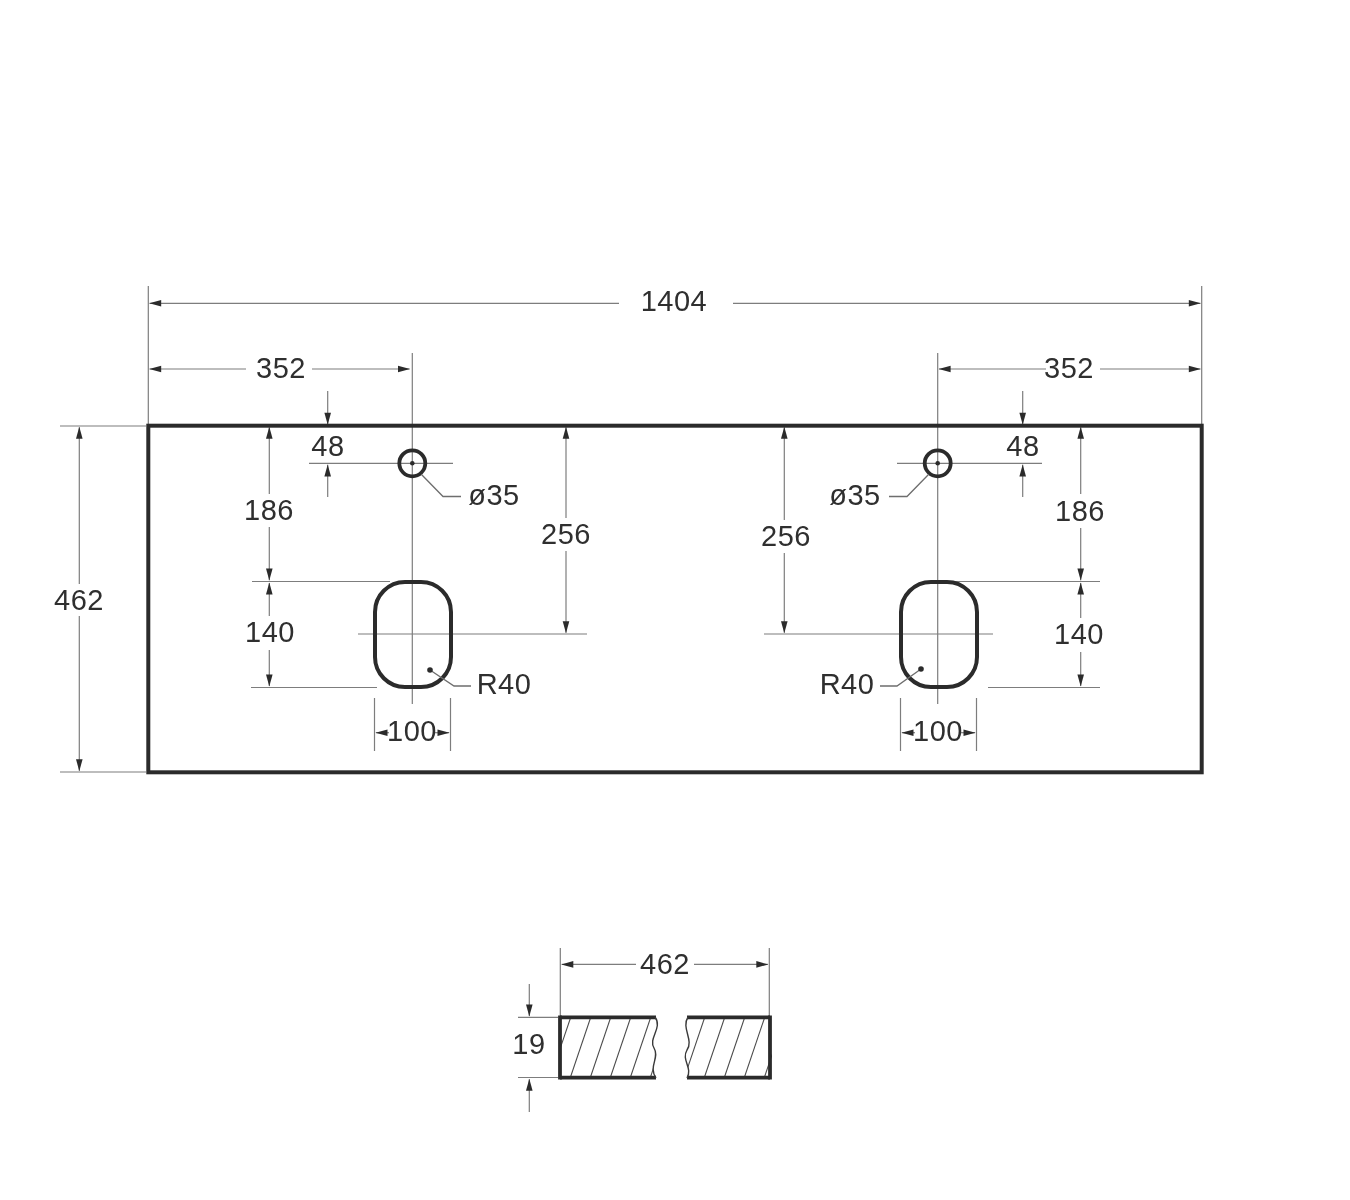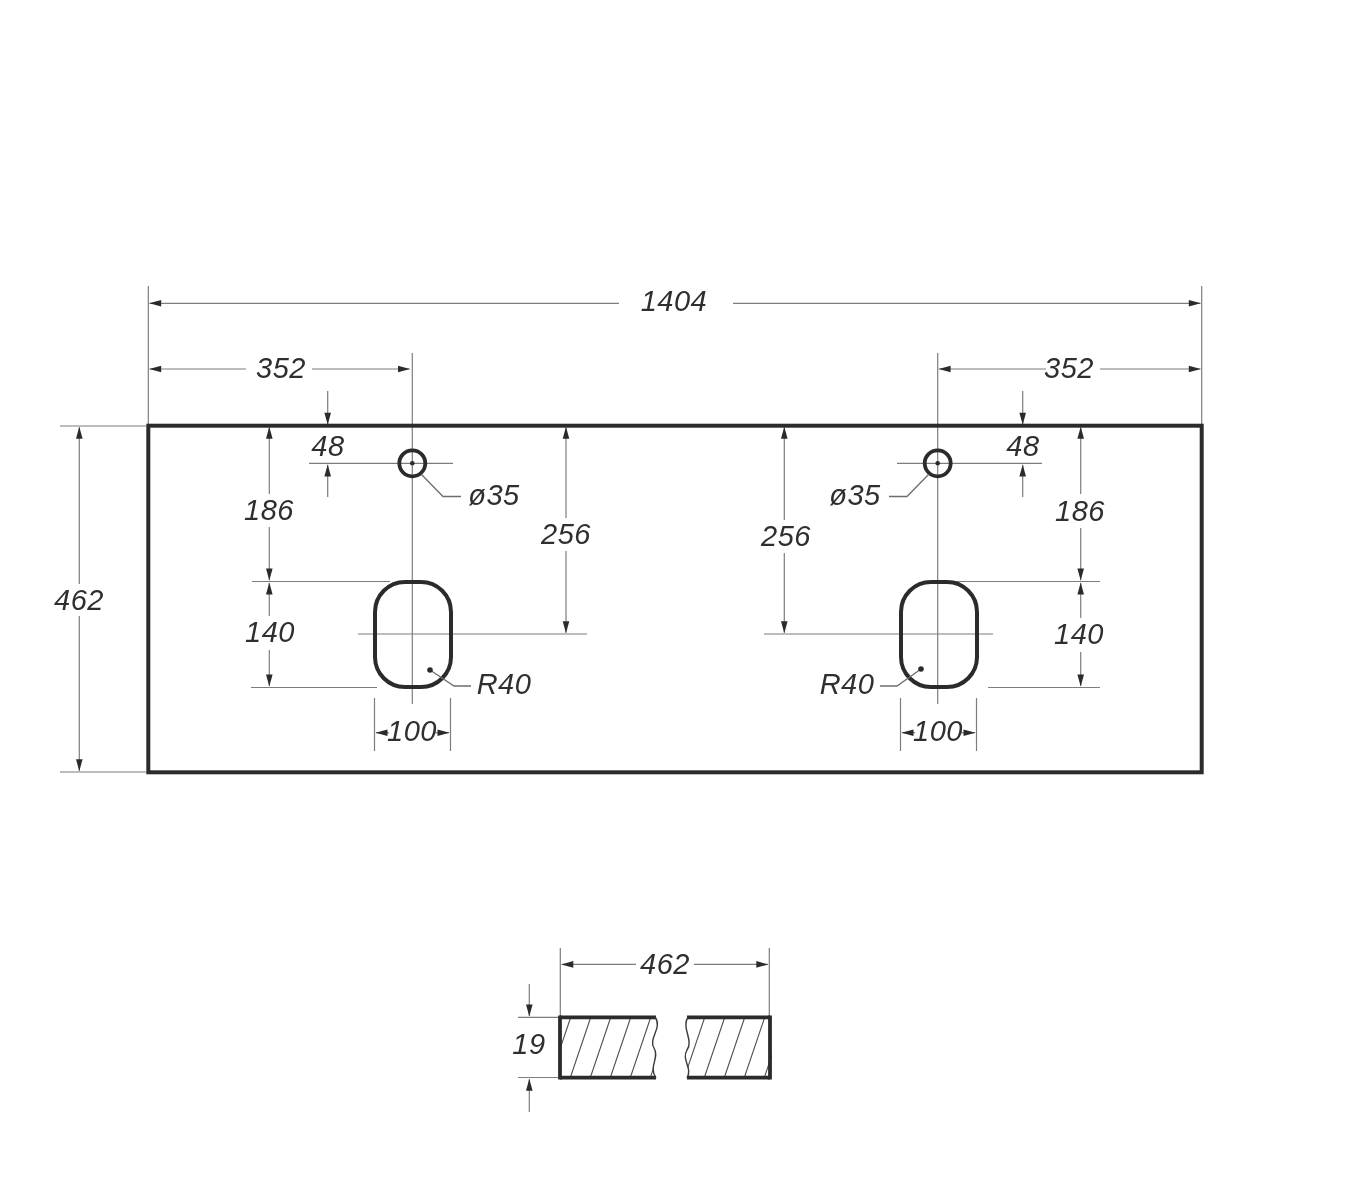--- a/index.html
+++ b/index.html
@@ -1,19 +1,19 @@
 <!DOCTYPE html>
 <html style="--shape: #2b2b2b; --dim: #7d7d7d; --txt: #2f2f2f; --hatch: #4a4a4a;"><head>
 <meta charset="utf-8">
 <style>
   :root{
     --shape:#2b2b2b; --dim:#7d7d7d; --txt:#2f2f2f; --hatch:#4a4a4a; --bg:#ffffff;
   }
   html,body{margin:0;padding:0;background:var(--bg);}
-  .canvas{position:relative;width:1350px;height:1200px;background:var(--bg);overflow:hidden;font-style:italic;}
+  .canvas{position:relative;width:1350px;height:1200px;background:var(--bg);overflow:hidden;}
   svg{display:block;}
   text{
     font-family:"Liberation Sans","DejaVu Sans",sans-serif;
     font-size:29px; letter-spacing:0.5px; fill:var(--txt); font-weight:400;
   }
   .thin{stroke:var(--dim);stroke-width:1.2;fill:none;}
   .shape{stroke:var(--shape);stroke-width:4;fill:none;}
   .shape38{stroke:var(--shape);stroke-width:3.8;fill:none;}
   .leader{stroke:#6e6e6e;stroke-width:1.3;fill:none;}
   .hatch{stroke:var(--hatch);stroke-width:1.05;fill:none;}

